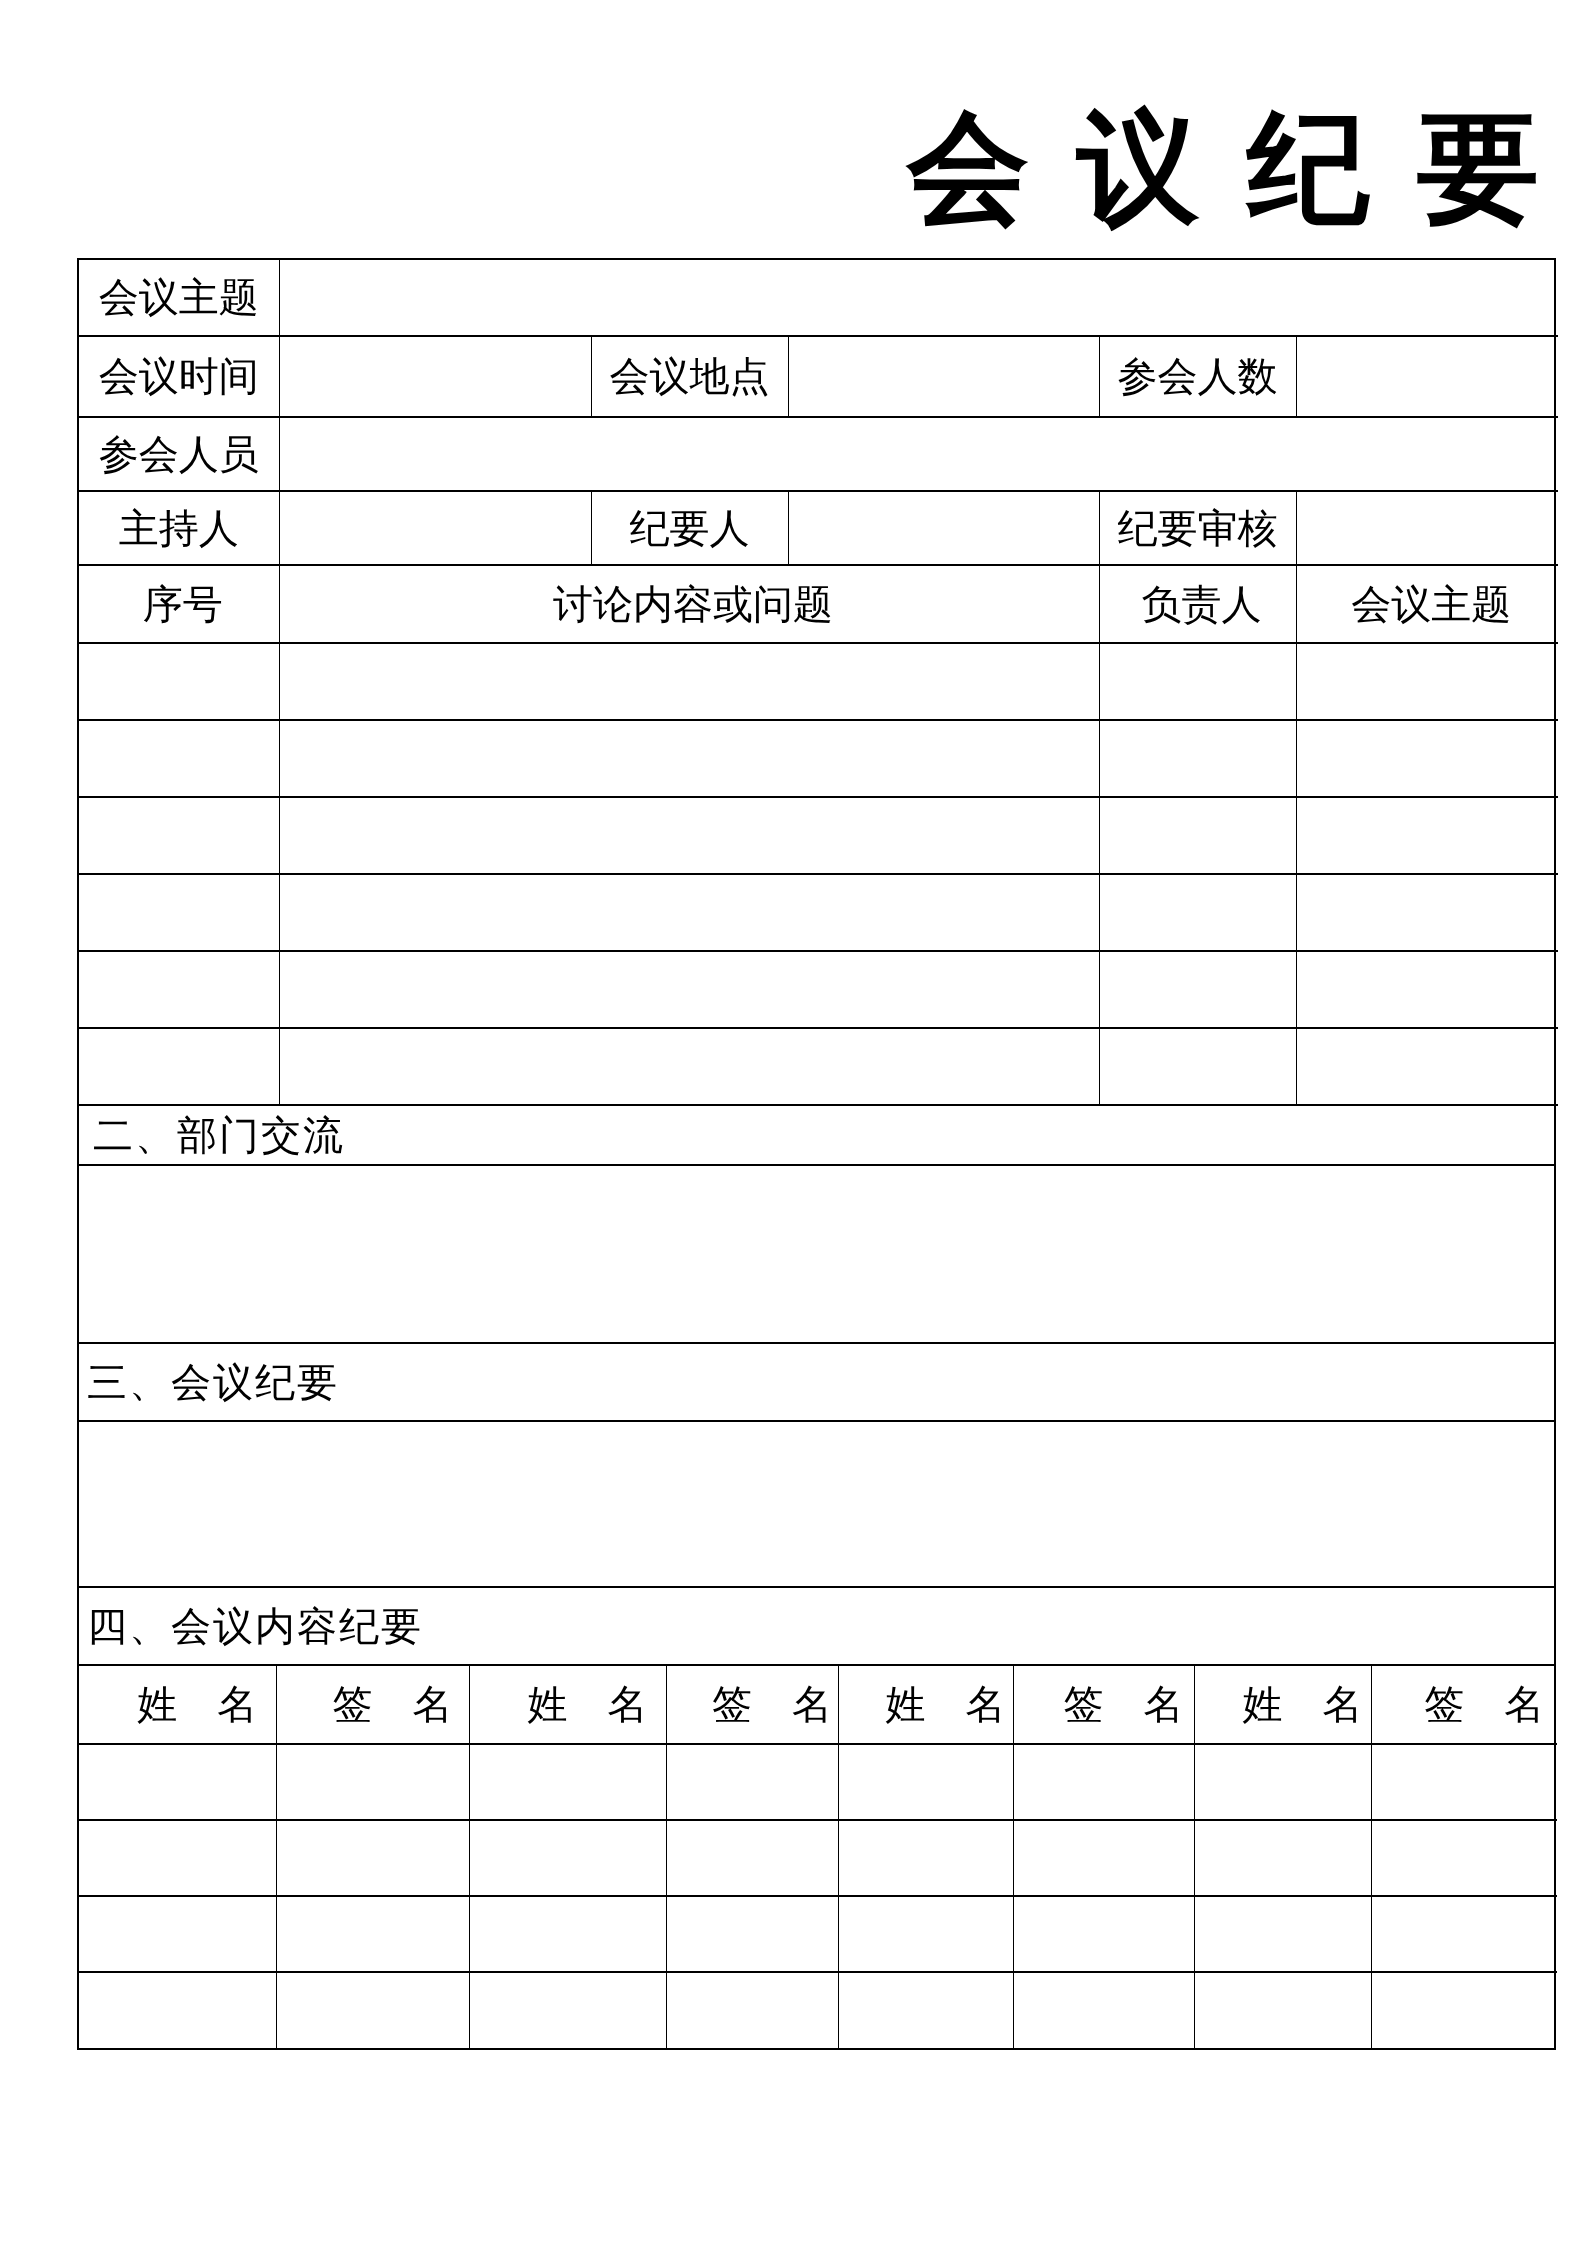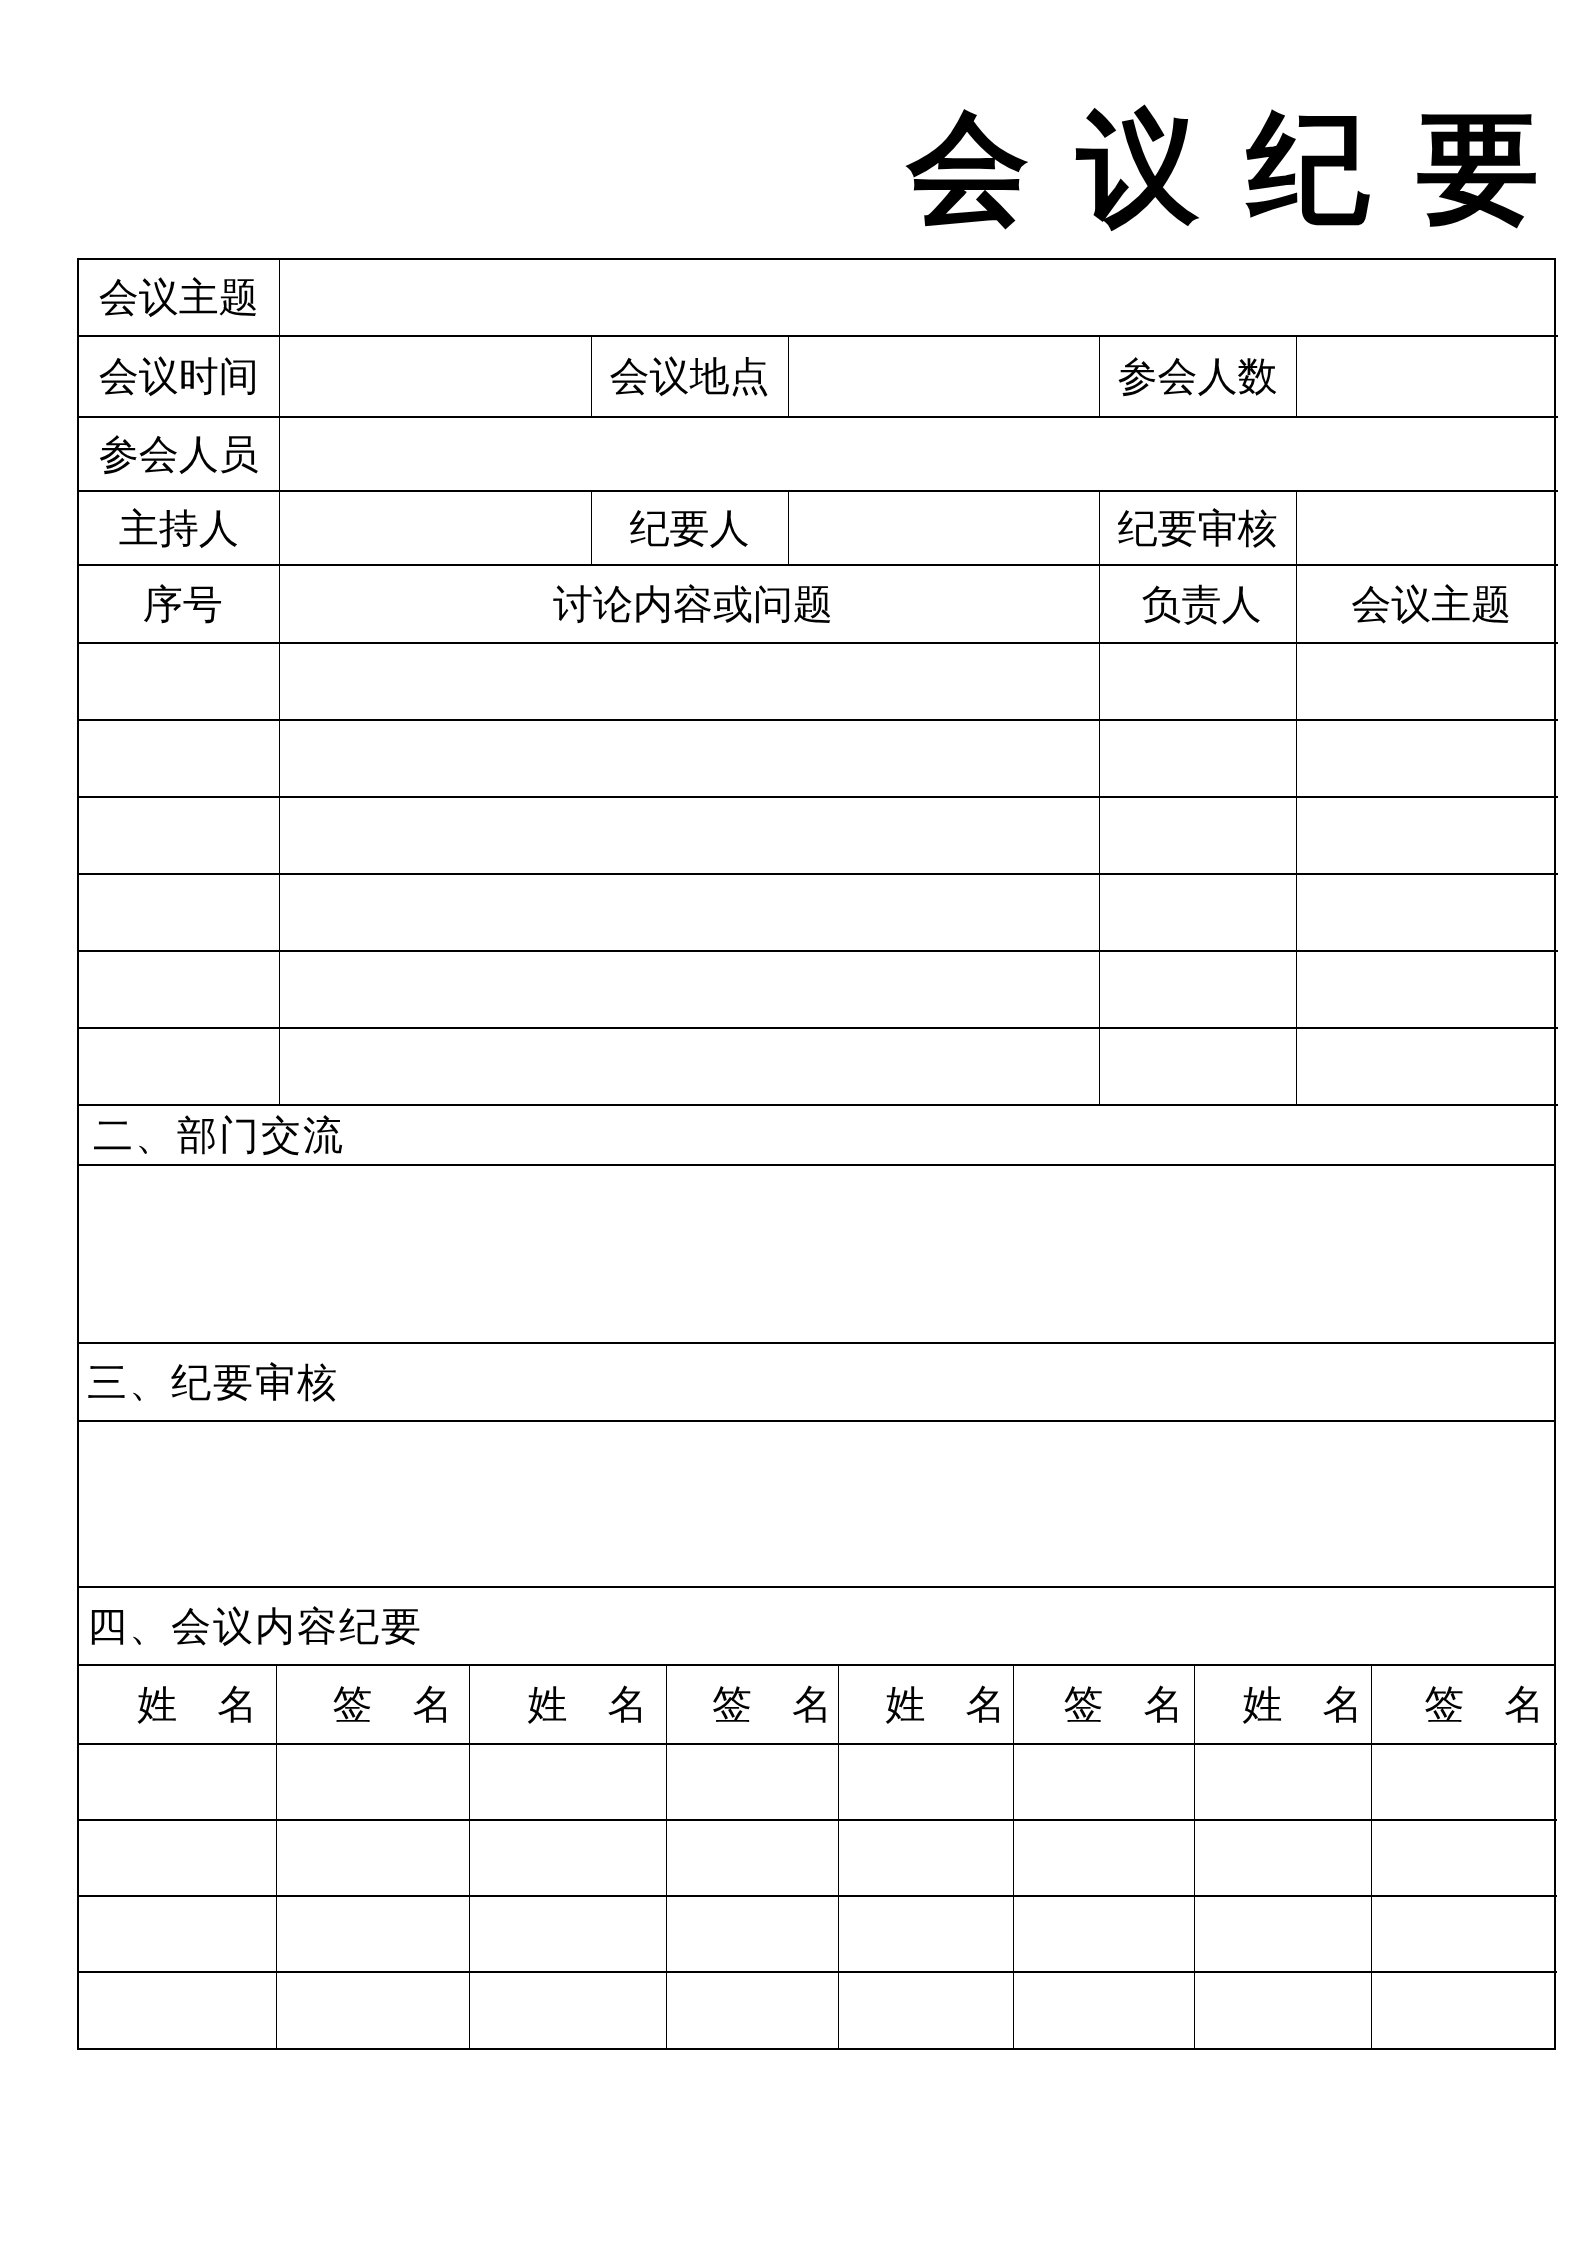--- a/index.html
+++ b/index.html
@@ -172,21 +172,21 @@
         </tr>
         <tr class="h178">
           <td></td>
         </tr>
       </tbody>
     </table>
 
     <table>
       <tbody>
         <tr class="h77">
-          <td class="sechead">三、纪要审核</td>
+          <td class="sechead">三、会议纪要</td>
         </tr>
         <tr class="h166">
           <td></td>
         </tr>
       </tbody>
     </table>
 
     <table>
       <tbody>
         <tr class="h77">

